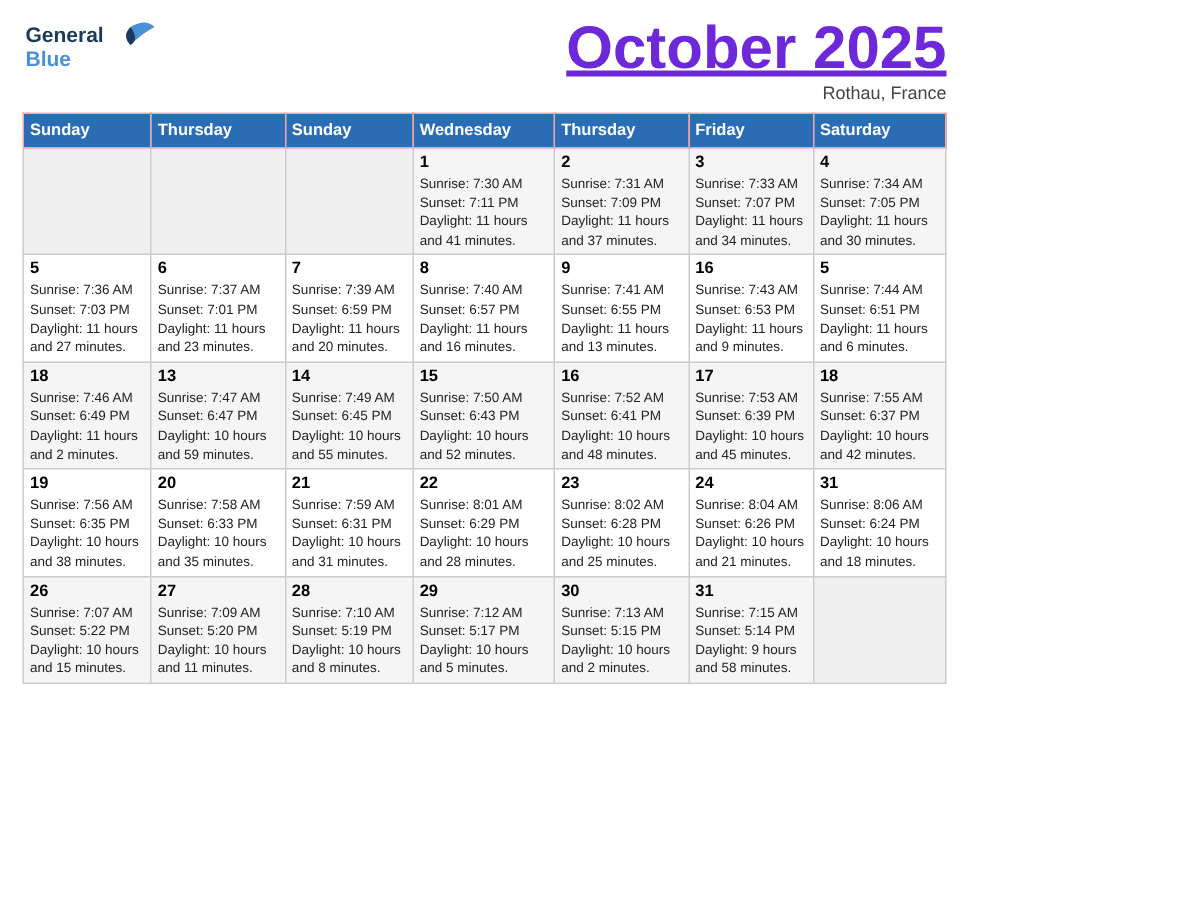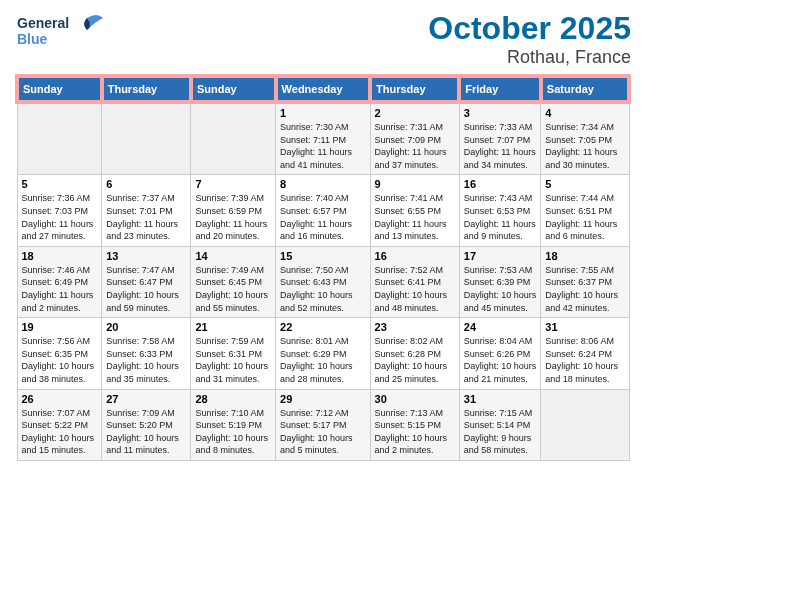--- a/index.html
+++ b/index.html
@@ -23,40 +23,41 @@
       margin-bottom: 6px;
     }
     .logo {
       display: flex;
       align-items: center;
     }
     .title-block {
       text-align: right;
     }
     .month-title {
-      font-size: 32px;
+      font-size: 40px;
       font-weight: bold;
-      color: #0369a1;
+      color: #6d28d9;
+      text-decoration: underline;
     }
     .location {
-      font-size: 18px;
+      font-size: 12px;
       color: #444;
     }
     .calendar {
       width: 100%;
       border-collapse: collapse;
       font-size: 10px;
     }
     .calendar thead th {
       background: #2a6db5;
       color: #fff;
       padding: 5px 4px;
       text-align: left;
       font-size: 11px;
-      border: 4px solid #fca5a5;
+      border: 1px solid #fca5a5;
     }
     .calendar tbody td {
       border: 1px solid #ccc;
       vertical-align: top;
       padding: 3px 4px;
       width: 113px;
       min-height: 70px;
       background: #fff;
     }
     .calendar tbody tr:nth-child(odd) td {

